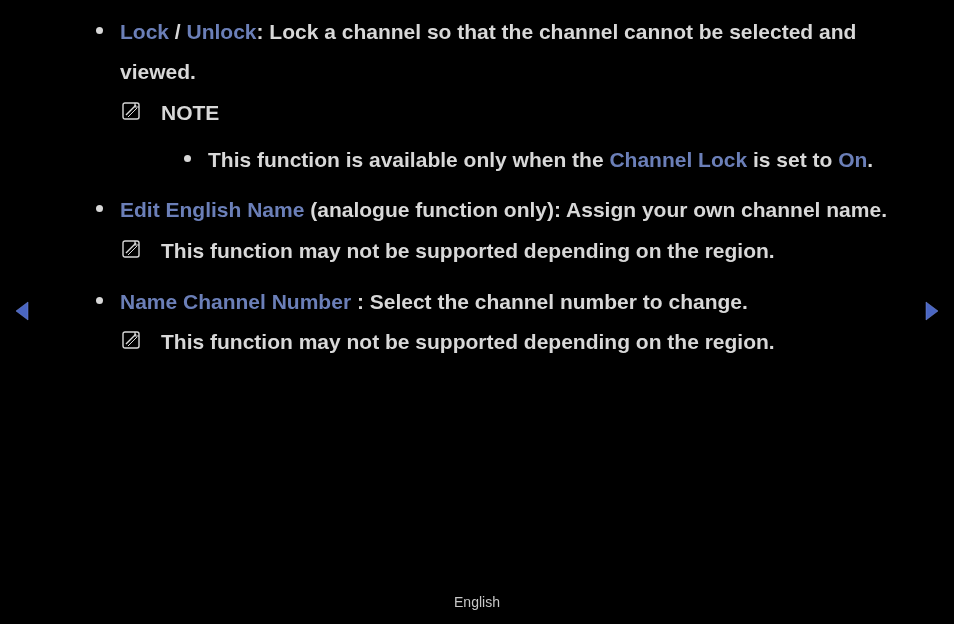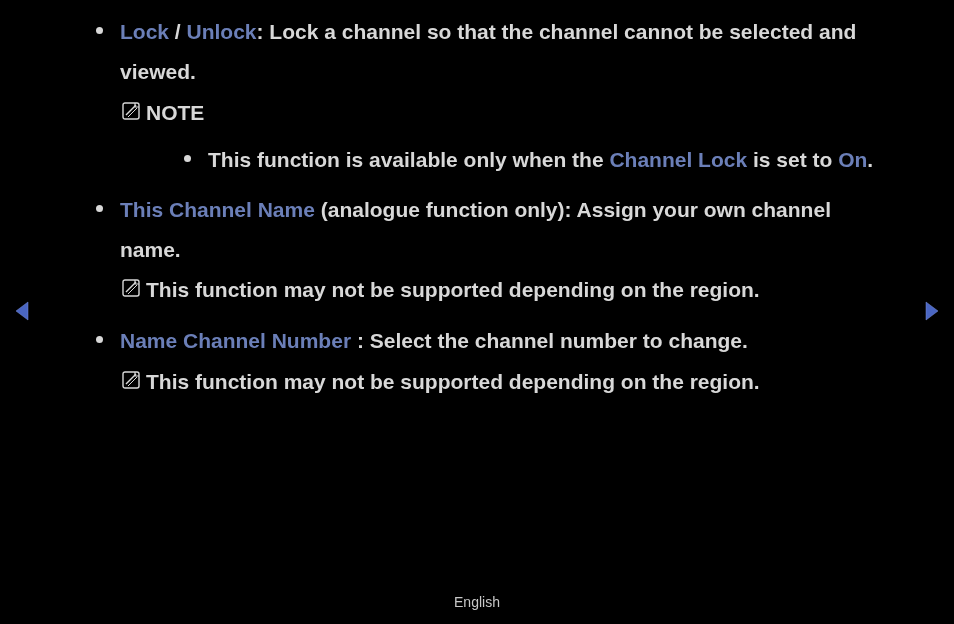--- a/index.html
+++ b/index.html
@@ -55,21 +55,21 @@
     height: 7px;
     background: #d8d8d8;
     border-radius: 50%;
   }
   .note-line {
     margin-left: 2px;
     margin-bottom: 6px;
     line-height: 2.0;
     display: flex;
     align-items: flex-start;
-    gap: 6px;
+    gap: 21px;
   }
   .note-icon {
     display: inline-block;
     width: 18px;
     height: 18px;
     margin-top: 10px;
     flex-shrink: 0;
   }
   .note-icon svg { display: block; }
   .hl { color: #6b7fb8; }
@@ -133,21 +133,21 @@
         <div class="sub-bullet-dot"></div>
         <span>
           <span>This function is available only when the </span><span class="hl">Channel Lock</span><span> is set to </span><span class="hl">On</span><span>.</span>
         </span>
       </div>
     </div>
 
     <div class="bullet-item">
       <div class="bullet-dot"></div>
       <span>
-        <span class="hl">This Channel Name</span><span> (analogue function only): </span><span>Assign your own channel name.</span>
+        <span class="hl">Edit English Name</span><span> (analogue function only): </span><span>Assign your own channel name.</span>
       </span>
       <div class="note-line">
         <span class="note-icon">
           <svg width="18" height="18" viewBox="0 0 18 18">
             <rect x="1" y="1" width="16" height="16" rx="2" fill="none" stroke="#d8d8d8" stroke-width="1.4"></rect>
             <path d="M13 1 L13 5 L17 5" fill="none" stroke="#d8d8d8" stroke-width="1.2"></path>
             <line x1="4" y1="13" x2="14" y2="3" stroke="#d8d8d8" stroke-width="1.4"></line>
             <line x1="6" y1="15" x2="15" y2="6" stroke="#d8d8d8" stroke-width="1"></line>
           </svg>
         </span>

